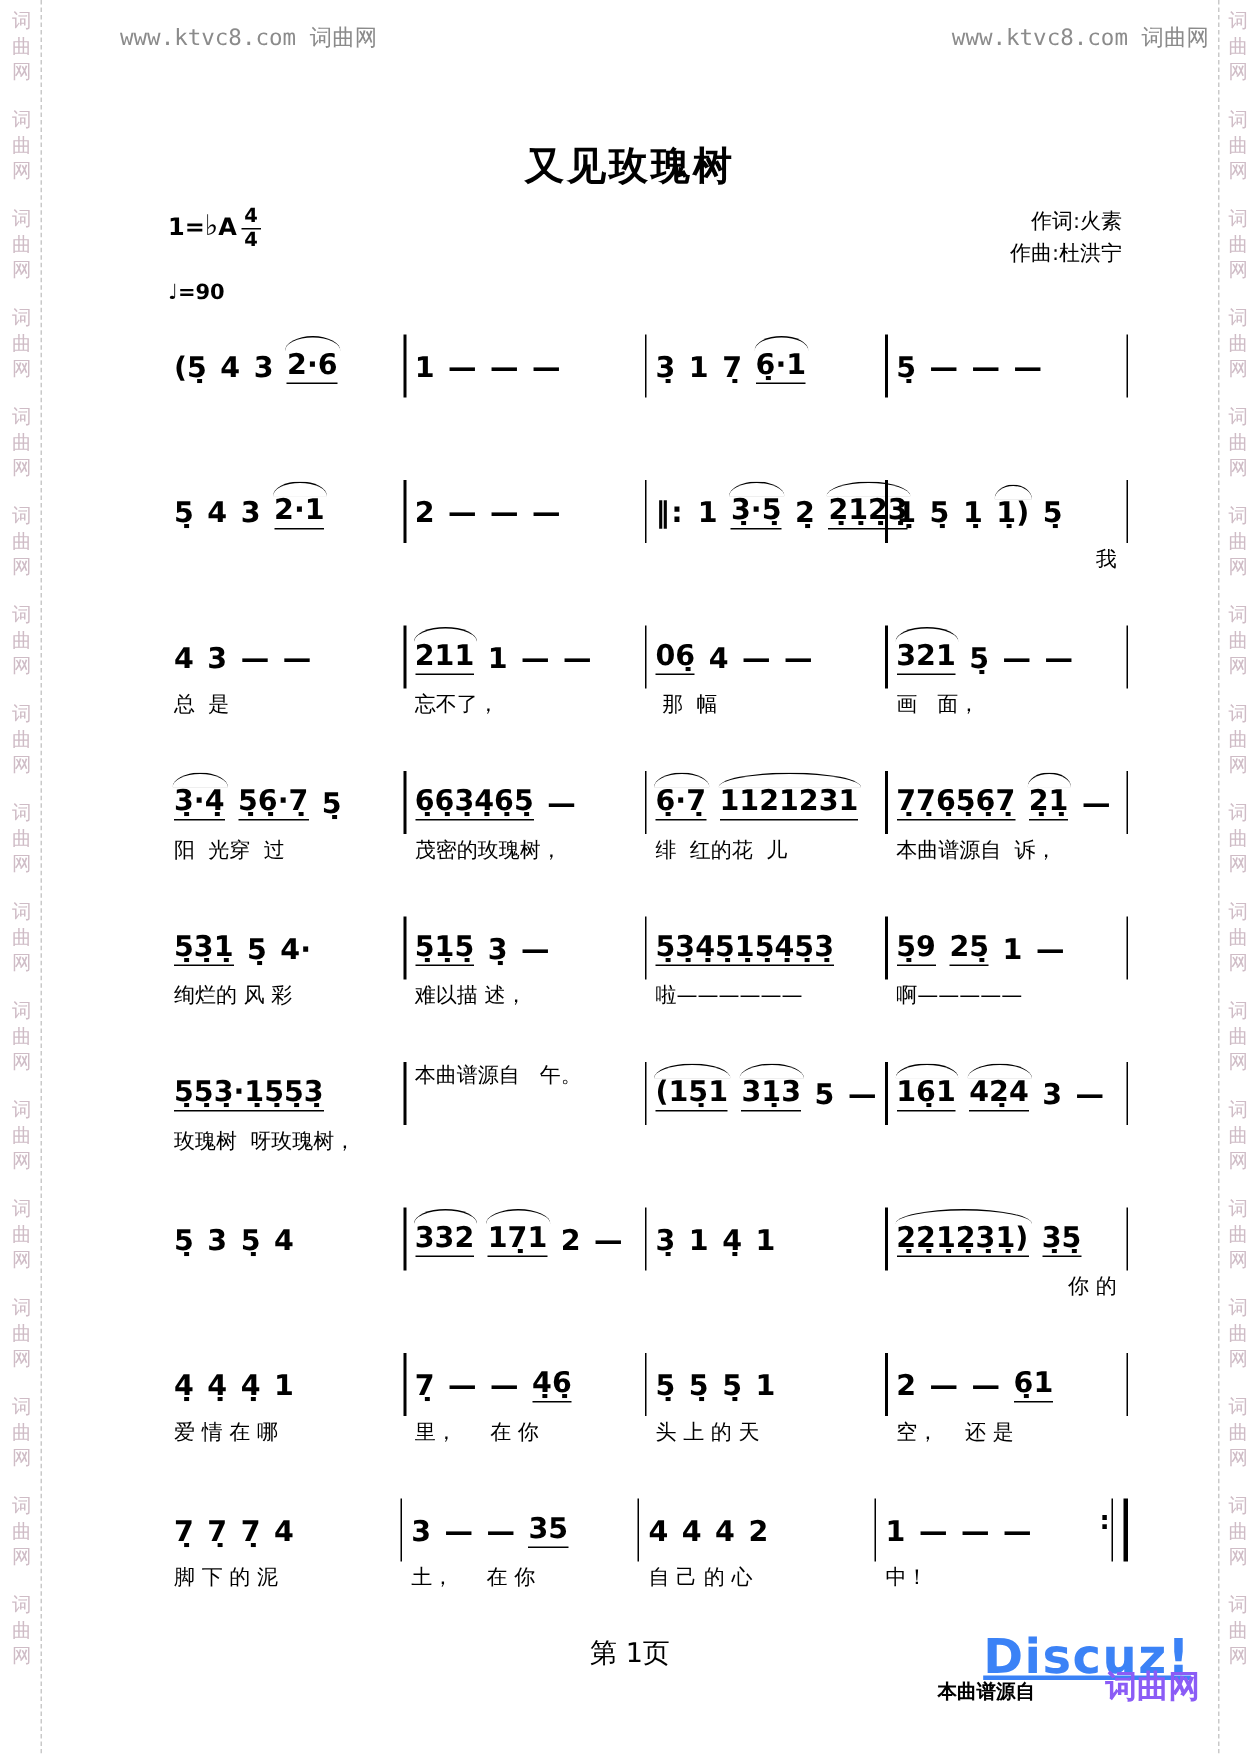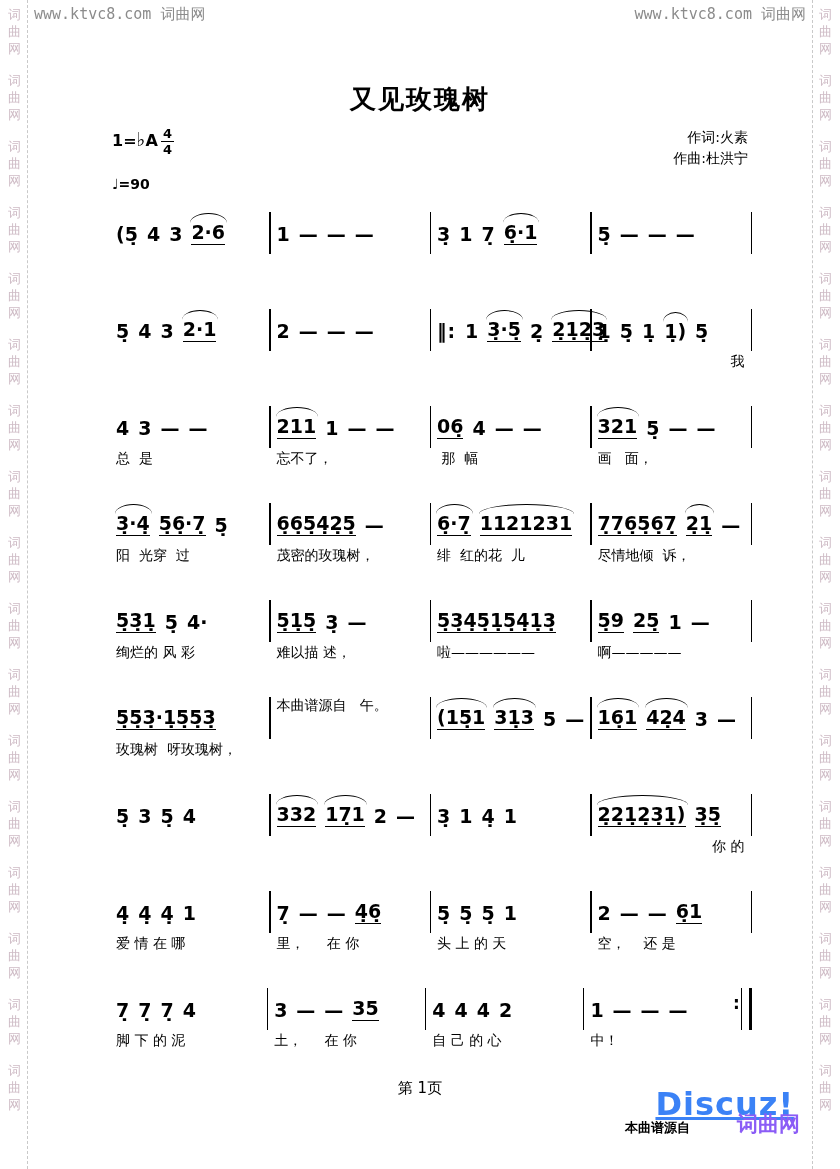--- a/index.html
+++ b/index.html
@@ -6,22 +6,22 @@
   body{width:840px;height:1169px;position:relative;overflow:hidden;background:#fff;
        font-family:"DejaVu Sans",sans-serif;color:#000;}
   
   .border-col{position:absolute;top:0;bottom:0;width:26px;display:flex;flex-direction:column;
               align-items:center;padding-top:6px;box-sizing:border-box;}
   .border-col.left{left:2px;border-right:1px dashed #c9c9c9;}
   .border-col.right{right:2px;border-left:1px dashed #c9c9c9;}
   .bgroup{margin-bottom:15px;display:flex;flex-direction:column;align-items:center;}
   .bgroup span{font-size:13px;line-height:17px;color:#cfbcc6;}
   
-  .hdr{display:flex;justify-content:space-between;padding:5px 34px 0 34px;
-       font-family:"DejaVu Sans Mono",monospace;font-size:15px;color:#8b8b8b;}
+  .hdr{display:flex;justify-content:space-between;padding:16px 34px 0 34px;
+       font-family:"DejaVu Sans Mono",monospace;font-size:15px;color:#8b8b8b;margin-left:46px;}
   
   .title{ text-align:center;margin-top:58px;font-size:26px;font-weight:bold;letter-spacing:2px;}
   
   .keyrow{display:flex;justify-content:space-between;margin:10px 92px 6px 112px;align-items:flex-start;}
   .keysig{font-size:16px;font-weight:bold;line-height:1.1;}
   .keysig .flat{font-size:19px;}
   .frac{display:inline-flex;flex-direction:column;text-align:center;vertical-align:middle;
         font-size:13px;line-height:1;margin-left:3px;}
   .frac .top{border-bottom:1px solid #000;padding:0 2px 1px;}
   .frac .bot{padding-top:1px;}
@@ -37,21 +37,21 @@
   .tok.grp{border-bottom:1.6px solid #000;padding-bottom:2px;}
   .tok.arc::before{content:"";position:absolute;left:-1px;right:-2px;top:-10px;height:9px;
         border-top:1.6px solid #000;border-radius:50% 50% 0 0 / 100% 100% 0 0;}
   .tok.ropen{letter-spacing:1px;}
   .barline{width:1.5px;background:#000;height:42px;margin-top:6px;flex:0 0 auto;}
   .barline.repeat{width:7px;background:transparent;border-left:1.5px solid #000;
         border-right:3.5px solid #000;position:relative;}
   .barline.repeat::before{content:":";position:absolute;left:-9px;top:5px;font-weight:bold;font-size:17px;}
   .lyric{font-size:14px;margin-top:6px;white-space:pre;min-height:18px;}
   
-  .pageno{text-align:center;font-size:15px;margin-top:24px;}
+  .pageno{text-align:center;font-size:18px;margin-top:24px;}
   .wm{position:absolute;right:46px;bottom:46px;font-size:32px;font-weight:bold;color:#3b82f6;
       font-family:"DejaVu Sans",sans-serif;letter-spacing:1px;text-decoration:underline;}
   .src{position:absolute;right:150px;bottom:32px;font-size:13px;font-weight:bold;}
   .brand{position:absolute;right:40px;bottom:31px;font-size:21px;font-weight:bold;color:#8b5cf6;}
 </style>
 </head>
 <body>
 
 <div class="border-col left">
     <div class="bgroup">
@@ -394,41 +394,41 @@
           <div class="tokens">
             <span class="tok arc grp">3̣·4̣</span>
             <span class="tok grp">5̣6̣·7̣</span>
             <span class="tok">5̣</span>
           </div>
           <div class="lyric">阳  光穿  过</div>
         </div>
         <div class="barline"></div>
         <div class="measure">
           <div class="tokens">
-            <span class="tok grp">6̣6̣5̣4̣2̣5̣</span>
+            <span class="tok grp">6̣6̣3̣4̣6̣5̣</span>
             <span class="tok">—</span>
           </div>
           <div class="lyric">茂密的玫瑰树，</div>
         </div>
         <div class="barline"></div>
         <div class="measure">
           <div class="tokens">
             <span class="tok arc grp">6̣·7̣</span>
             <span class="tok arc grp">1121231</span>
           </div>
           <div class="lyric">绯  红的花  儿</div>
         </div>
         <div class="barline"></div>
         <div class="measure">
           <div class="tokens">
             <span class="tok grp">7̣7̣6̣5̣6̣7̣</span>
             <span class="tok arc grp">2̣1̣</span>
             <span class="tok">—</span>
           </div>
-          <div class="lyric">尽情地倾  诉，</div>
+          <div class="lyric">本曲谱源自  诉，</div>
         </div>
         <div class="barline"></div>
       </div>
     </div>
     <div class="system">
       <div class="mrow">
         <div class="measure">
           <div class="tokens">
             <span class="tok grp">5̣3̣1̣</span>
             <span class="tok">5̣</span>
@@ -441,21 +441,21 @@
           <div class="tokens">
             <span class="tok grp">5̣1̣5̣</span>
             <span class="tok">3̣</span>
             <span class="tok">—</span>
           </div>
           <div class="lyric">难以描 述，</div>
         </div>
         <div class="barline"></div>
         <div class="measure">
           <div class="tokens">
-            <span class="tok grp">5̣3̣4̣5̣1̣5̣4̣1̣3̣</span>
+            <span class="tok grp">5̣3̣4̣5̣1̣5̣4̣5̣3̣</span>
           </div>
           <div class="lyric">啦——————</div>
         </div>
         <div class="barline"></div>
         <div class="measure">
           <div class="tokens">
             <span class="tok grp">5̣9</span>
             <span class="tok grp">25̣</span>
             <span class="tok">1</span>
             <span class="tok">—</span>

